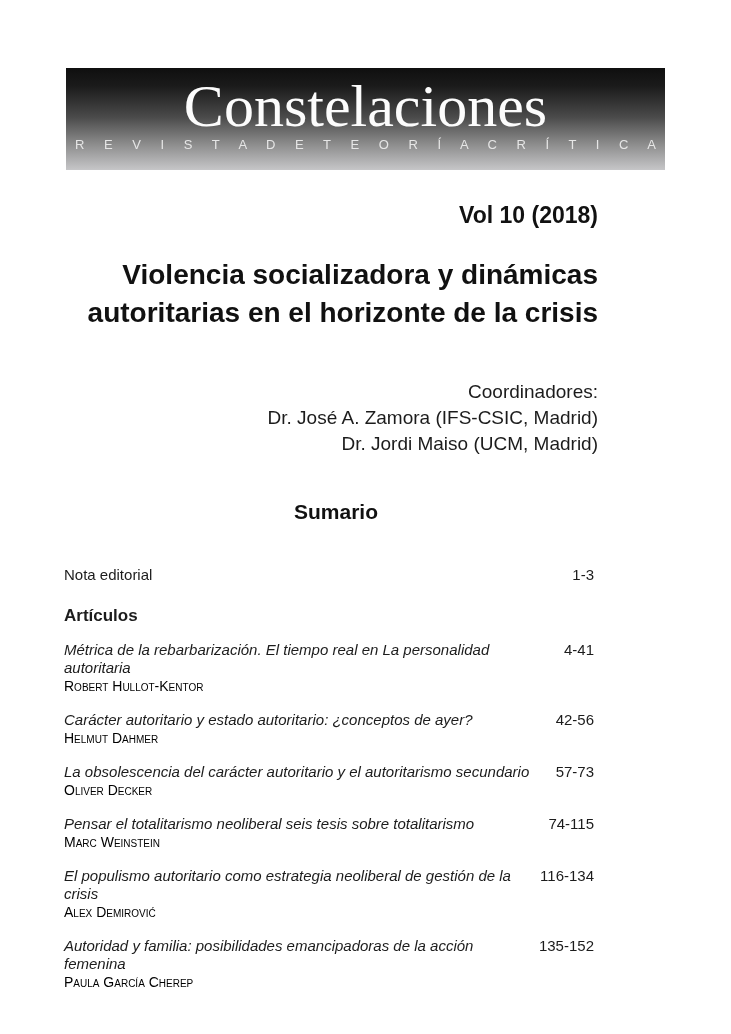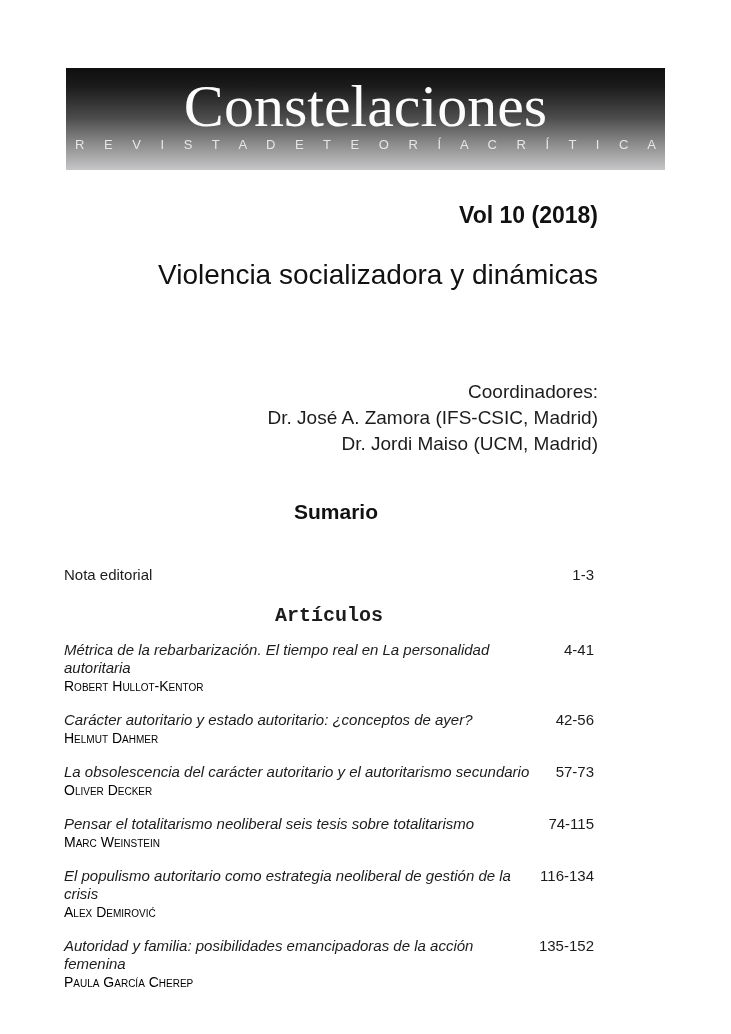--- a/index.html
+++ b/index.html
@@ -59,21 +59,21 @@
     font-weight: bold;
     color: #111;
   }
   .main-title {
     position: absolute;
     left: 60px;
     right: 70px;
     top: 256px;
     text-align: right;
     font-size: 28px;
-    font-weight: normal;
+    font-weight: bold;
     line-height: 38px;
     color: #111;
   }
   .coordinators {
     position: absolute;
     left: 78px;
     right: 70px;
     top: 379px;
     text-align: right;
     font-size: 19px;
@@ -102,25 +102,24 @@
   .toc-row {
     display: flex;
     justify-content: space-between;
     align-items: flex-start;
     line-height: 18px;
   }
   .toc-title { text-align: left; }
   .toc-pages { text-align: right; white-space: nowrap; padding-left: 18px; }
   .section-heading {
     margin-top: 23px;
-    text-align: center;
-    font-weight: bold;
-    font-size: 20px;
+    text-align: left;
+    font-weight: bold;
+    font-size: 17px;
     line-height: 18px;
-    font-family: Liberation Mono, monospace;
   }
   .entry { margin-top: 16px; }
   .entry .toc-title { font-style: italic; }
   .entry-author {
     font-variant: small-caps;
     font-size: 14px;
     line-height: 17px;
     margin-top: 1px;
     color: #000000;
   }
@@ -132,20 +131,21 @@
 
   <div class="banner">
     <div class="logo">Constelaciones</div>
     <div class="banner-subtitle">R E V I S T A   D E   T E O R Í A   C R Í T I C A</div>
   </div>
 
   <div class="vol">Vol 10 (2018)</div>
 
   <div class="main-title">
     <div>Violencia socializadora y dinámicas</div>
+    <div>autoritarias en el horizonte de la crisis</div>
   </div>
 
   <div class="coordinators">
     <div>Coordinadores:</div>
     <div>Dr. José A. Zamora (IFS-CSIC, Madrid)</div>
     <div>Dr. Jordi Maiso (UCM, Madrid)</div>
   </div>
 
   <div class="sumario">Sumario</div>
 

